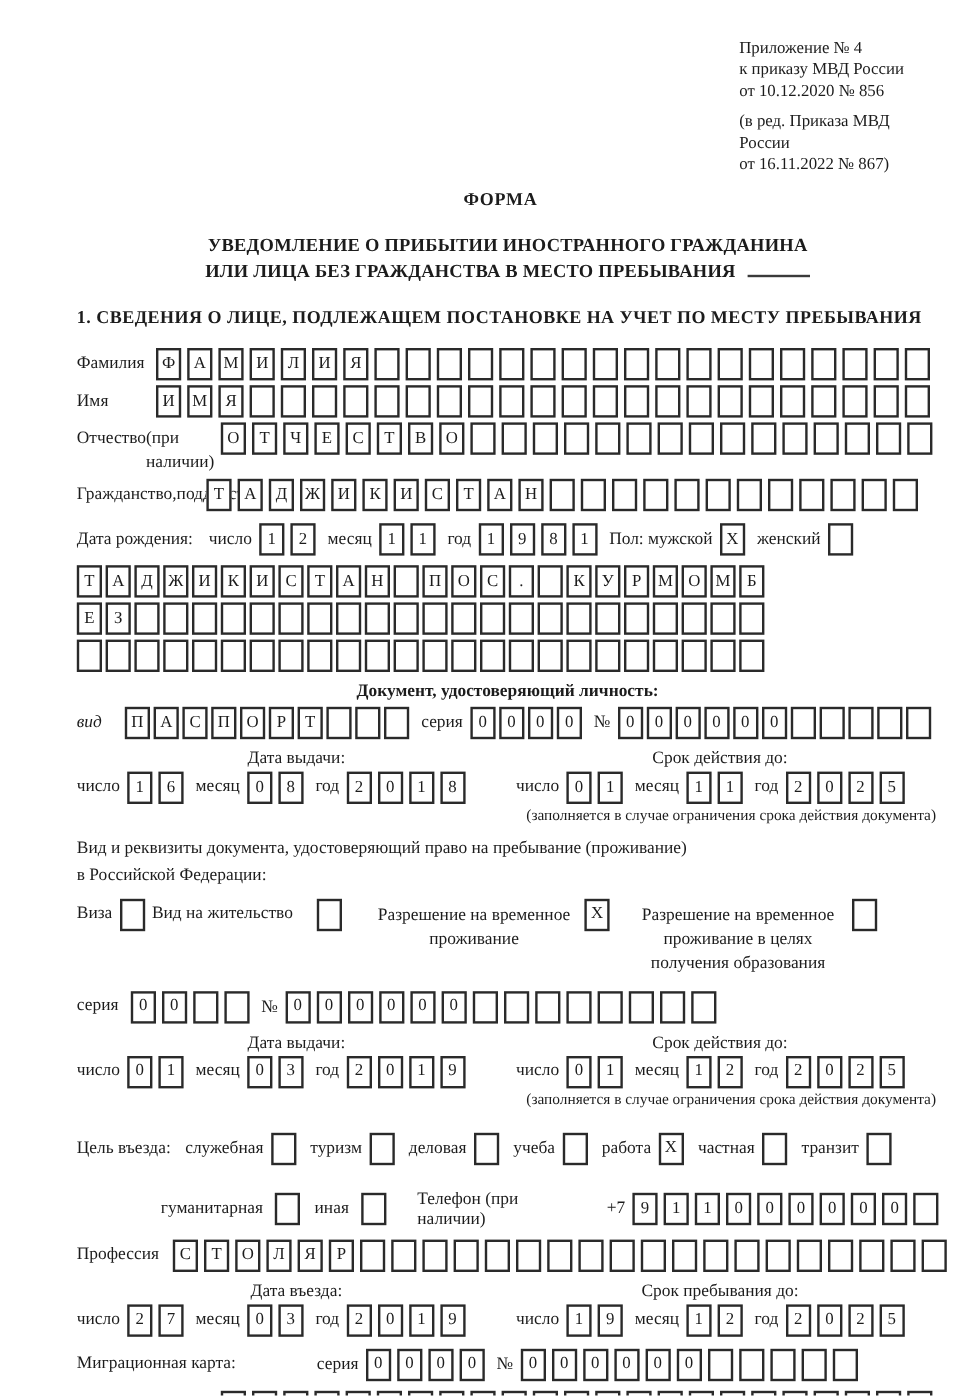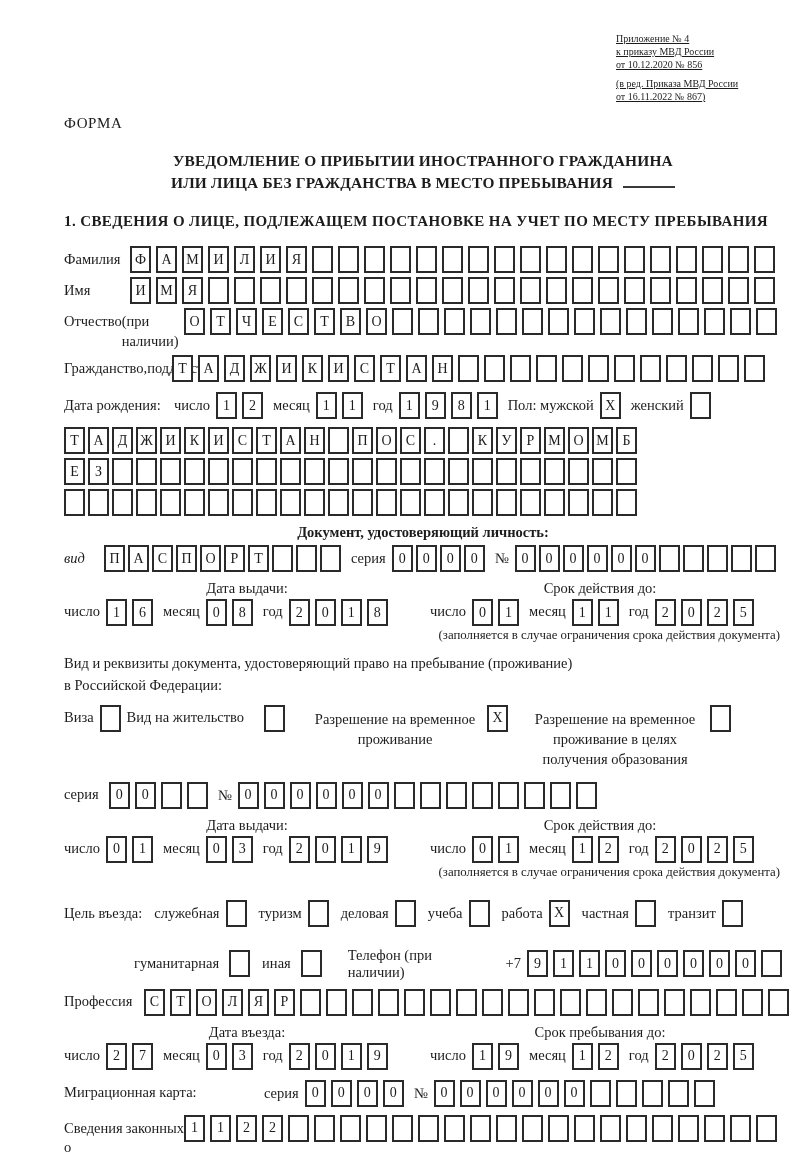--- a/index.html
+++ b/index.html
@@ -4,23 +4,23 @@
 <style>
   html,body{margin:0;padding:0;background:#ffffff;}
   body{
     width:800px;height:1163px;overflow:hidden;box-sizing:border-box;
     font-family:"Liberation Serif","DejaVu Serif",serif;
     color:#1c1c1c;font-size:14.5px;
   }
   .page{padding:32px 18px 14px 64px;box-sizing:border-box;}
 
   
-  .annex{margin-left:552px;font-size:10px;line-height:1.3;text-decoration:underline;}
+  .annex{margin-left:552px;font-size:14px;line-height:1.3;}
   .annex .gap{height:6px;}
-  .forma{text-align:left;padding-right:12px;font-weight:normal;font-size:15px;letter-spacing:.6px;margin-top:12px;}
+  .forma{text-align:center;padding-right:12px;font-weight:bold;font-size:15px;letter-spacing:.6px;margin-top:12px;}
   .title{text-align:center;font-weight:bold;font-size:15.4px;line-height:1.4;margin-top:18px;letter-spacing:.2px;}
   .blank-line{display:inline-block;width:52px;border-bottom:2px solid #3a3a3a;height:13px;margin-left:10px;}
   .section-heading{font-weight:bold;font-size:15px;margin-top:20px;letter-spacing:.4px;}
 
   
   .frow{display:flex;align-items:flex-start;margin-top:4px;}
   .lbl{flex:none;line-height:1.35;padding-top:4px;}
   .lines{display:flex;flex-direction:row;}
   .w66{width:66px;} .w108{width:108px;} .w120{width:120px;} .w136{width:136px;} .w40{width:40px;font-style:italic;}
   .cells{display:inline-flex;gap:5px;flex:none;}

